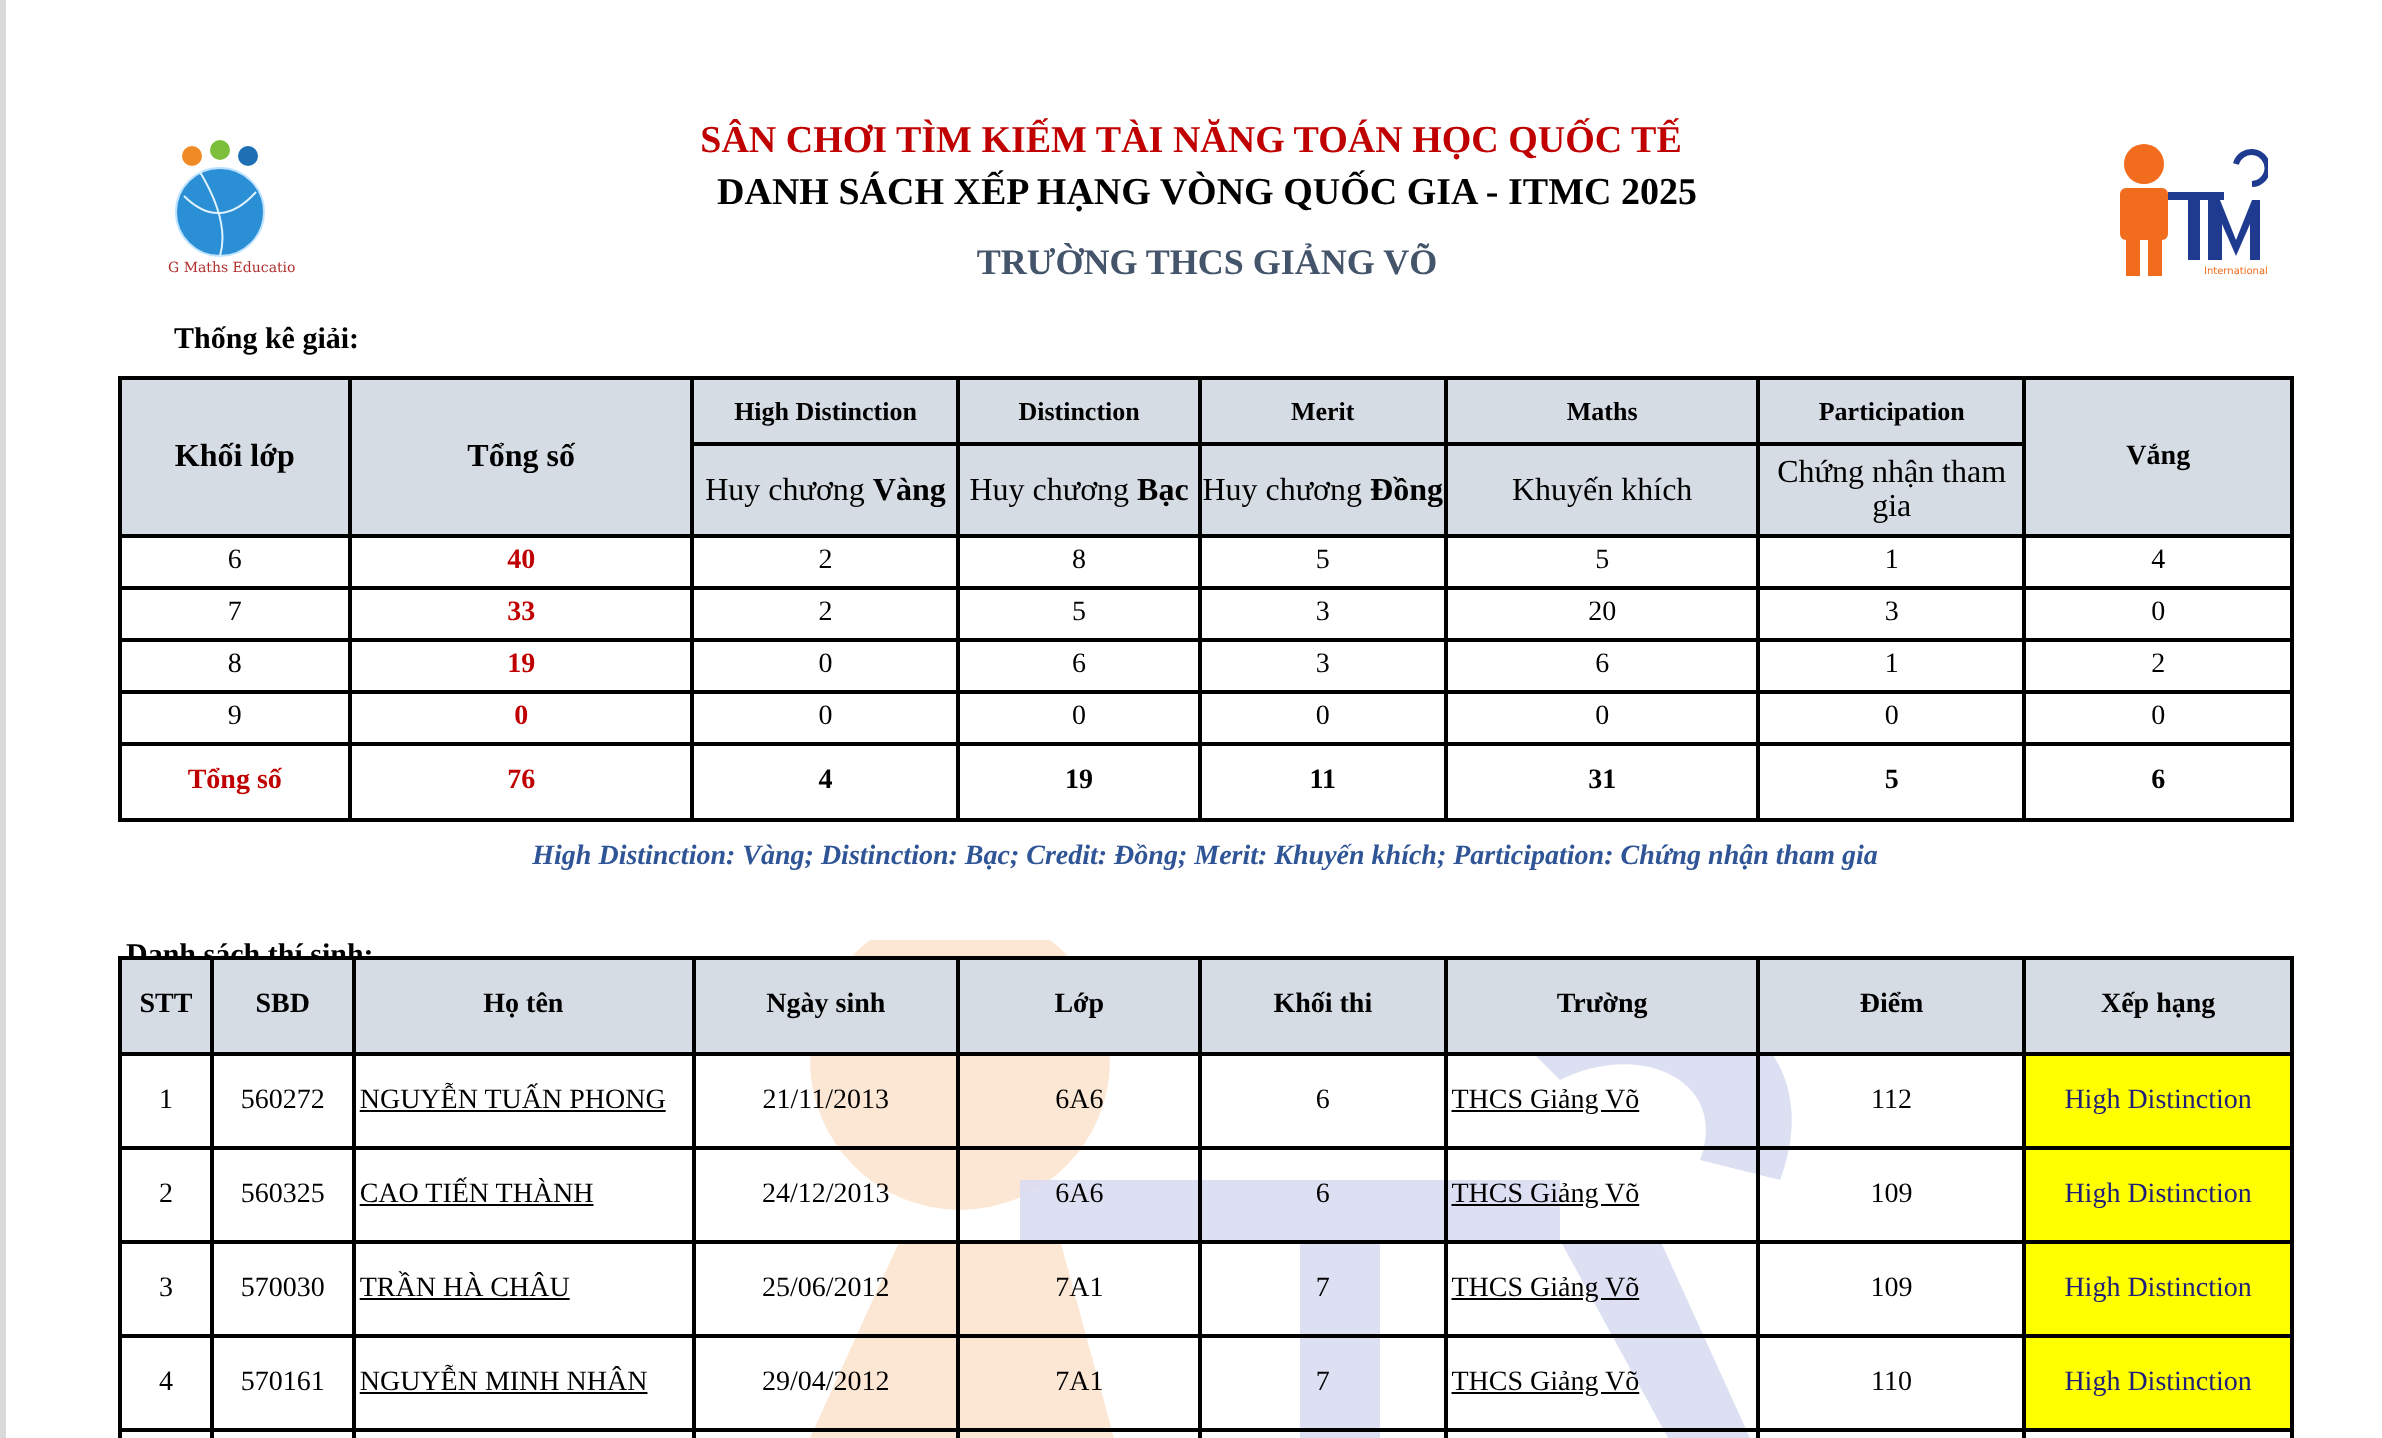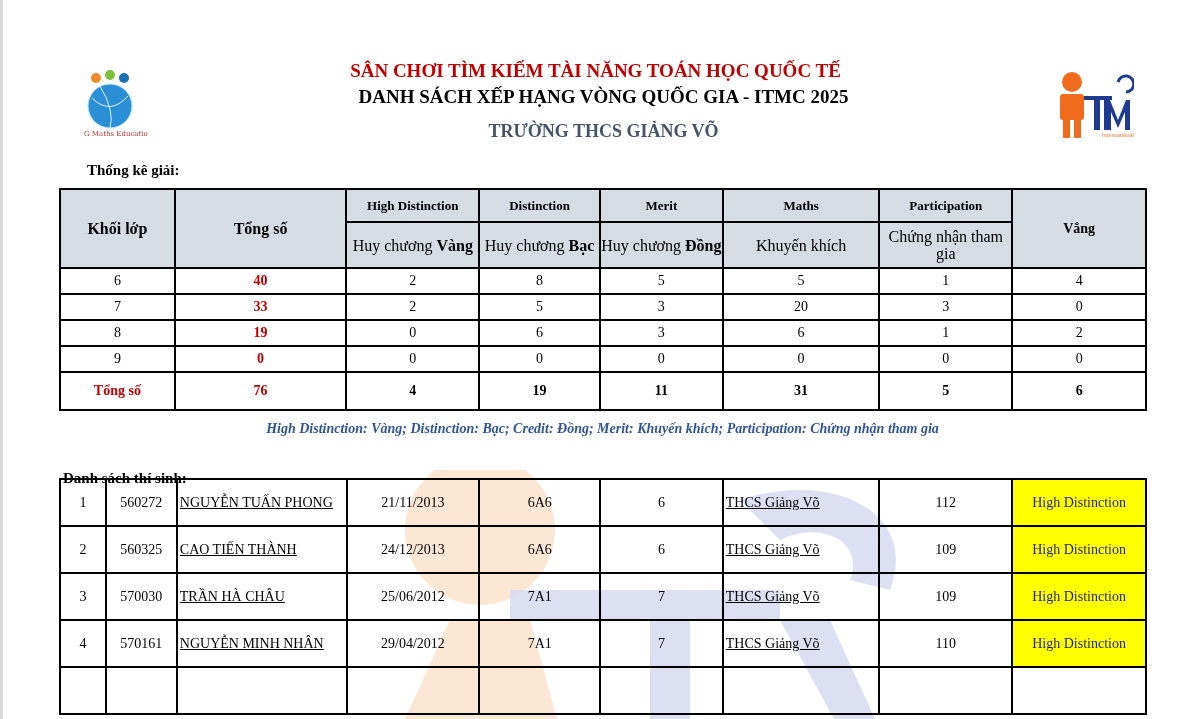--- a/index.html
+++ b/index.html
@@ -167,20 +167,31 @@
       <col style="width:71px">
       <col style="width:170px">
       <col style="width:133px">
     <col style="width:121px">
       <col style="width:123px">
       <col style="width:157px">
       <col style="width:133px">
       <col style="width:134px">
   </colgroup>
   <tbody>
+      <tr>
+    <th>STT</th>
+    <th>SBD</th>
+    <th>Họ tên</th>
+    <th>Ngày sinh</th>
+    <th>Lớp</th>
+    <th>Khối thi</th>
+    <th>Trường</th>
+    <th>Điểm</th>
+    <th>Xếp hạng</th>
+  </tr>
   <tr>
     <td>1</td>
     <td>560272</td>
     <td class="left">NGUYỄN TUẤN PHONG</td>
     <td>21/11/2013</td>
     <td>6A6</td>
     <td>6</td>
     <td class="left">THCS Giảng Võ</td>
     <td>112</td>
     <td class="rank">High Distinction</td>

